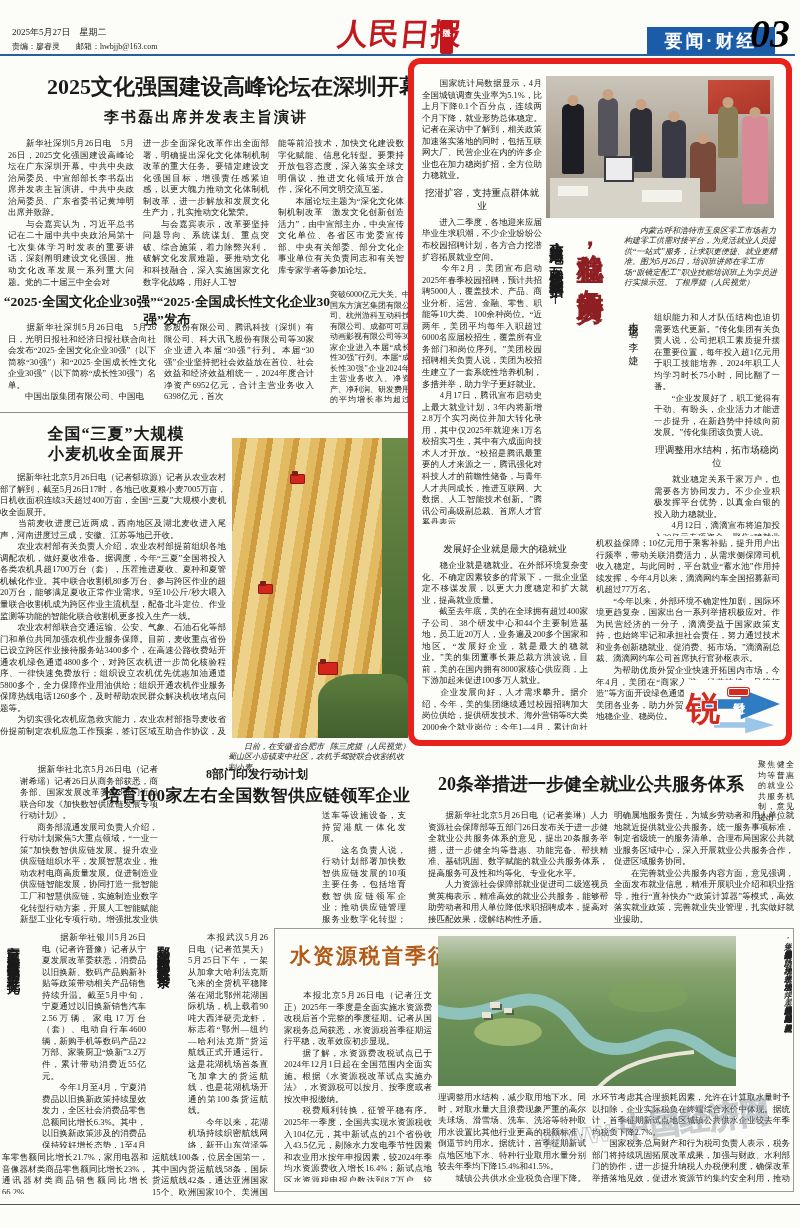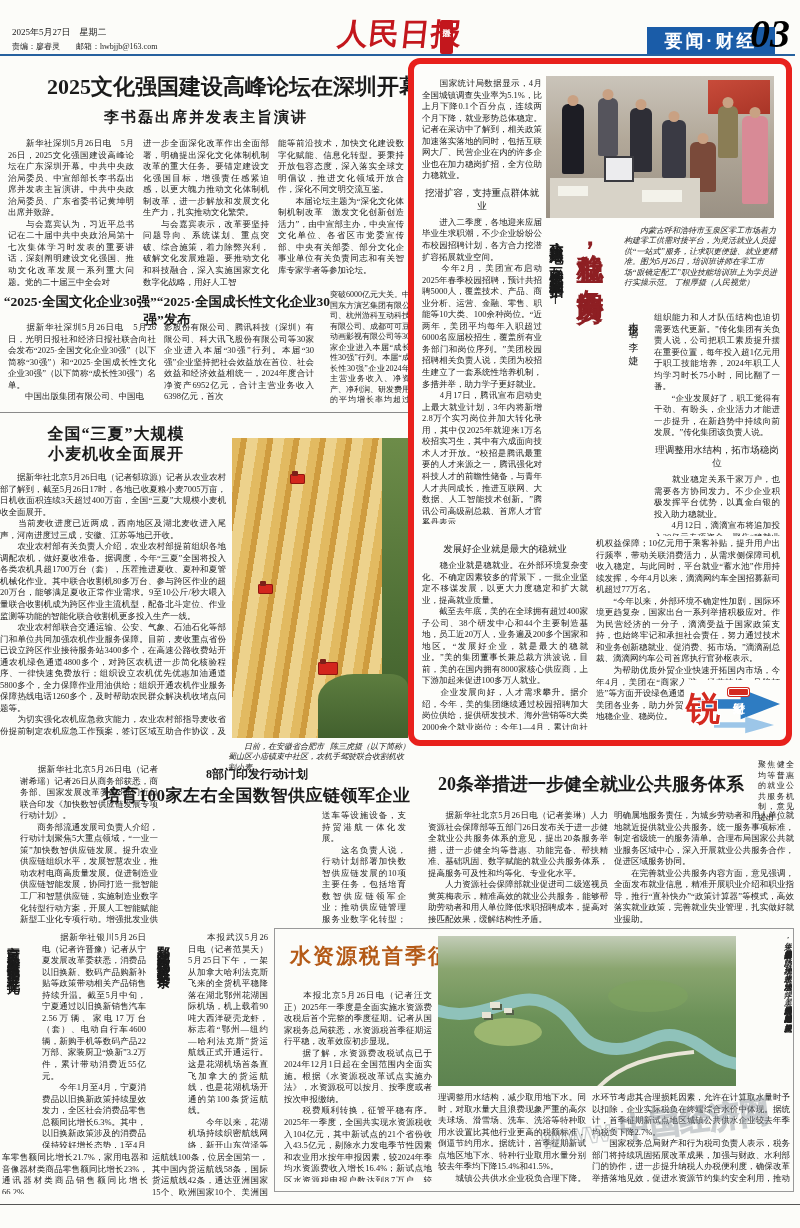--- a/index.html
+++ b/index.html
@@ -109,21 +109,21 @@
 　　为切实强化农机应急救灾能力，农业农村部指导麦收省份提前制定农机应急工作预案，签订区域互助合作协议，及时组织开展抢收抢烘作业。目前，麦收重点省份已建设区域农机社会化服务中心3900多家、区域农业应急救灾中心2020多家、常态化农机应急作业服务队6900多支。</div>
   <div class="ph" style="left:232px;top:438px;width:176px;height:300px;">
     <div class="wheat-bg"></div>
     <div class="wheat-green-r"></div>
     <div class="wheat-green-b"></div>
     <div class="harv" style="left:58px;top:36px;"></div>
     <div class="harv" style="left:26px;top:146px;"></div>
     <div class="harv" style="left:86px;top:224px;width:20px;height:13px;"></div>
   </div>
   <div class="abs caption kai" style="left:228px;top:742px;width:182px;">
-    <span class="credit">陈三虎摄（以下简称）</span>
+    <span class="credit">陈三虎摄（人民视觉）</span>
     <span>　　日前，在安徽省合肥市蜀山区小庙镇束中社区，农机手驾驶联合收割机收割小麦。</span>
   </div>
 
   <div class="abs redbox" style="left:408px;top:58px;width:372px;height:676px;">
     <div class="abs clip" style="left:8px;top:14px;width:120px;height:446px;">
       <div class="body-txt">　　国家统计局数据显示，4月全国城镇调查失业率为5.1%，比上月下降0.1个百分点，连续两个月下降，就业形势总体稳定。记者在采访中了解到，相关政策加速落实落地的同时，包括互联网大厂、民营企业在内的许多企业也在加力稳岗扩招，全方位助力稳就业。</div>
       <div class="subhead">挖潜扩容，支持重点群体就业</div>
       <div class="body-txt">　　进入二季度，各地迎来应届毕业生求职潮，不少企业纷纷公布校园招聘计划，各方合力挖潜扩容拓展就业空间。
 　　今年2月，美团宣布启动2025年春季校园招聘，预计共招聘5000人，覆盖技术、产品、商业分析、运营、金融、零售、职能等10大类、100余种岗位。“近两年，美团平均每年入职超过6000名应届校招生，覆盖所有业务部门和岗位序列。”美团校园招聘相关负责人说，美团为校招生建立了一套系统性培养机制，多措并举，助力学子更好就业。
 　　4月17日，腾讯宣布启动史上最大就业计划，3年内将新增2.8万个实习岗位并加大转化录用，其中仅2025年就迎来1万名校招实习生，其中有六成面向技术人才开放。“校招是腾讯最重要的人才来源之一，腾讯强化对科技人才的前瞻性储备，与青年人才共同成长，推进互联网、大数据、人工智能技术创新。”腾讯公司高级副总裁、首席人才官奚丹表示。

